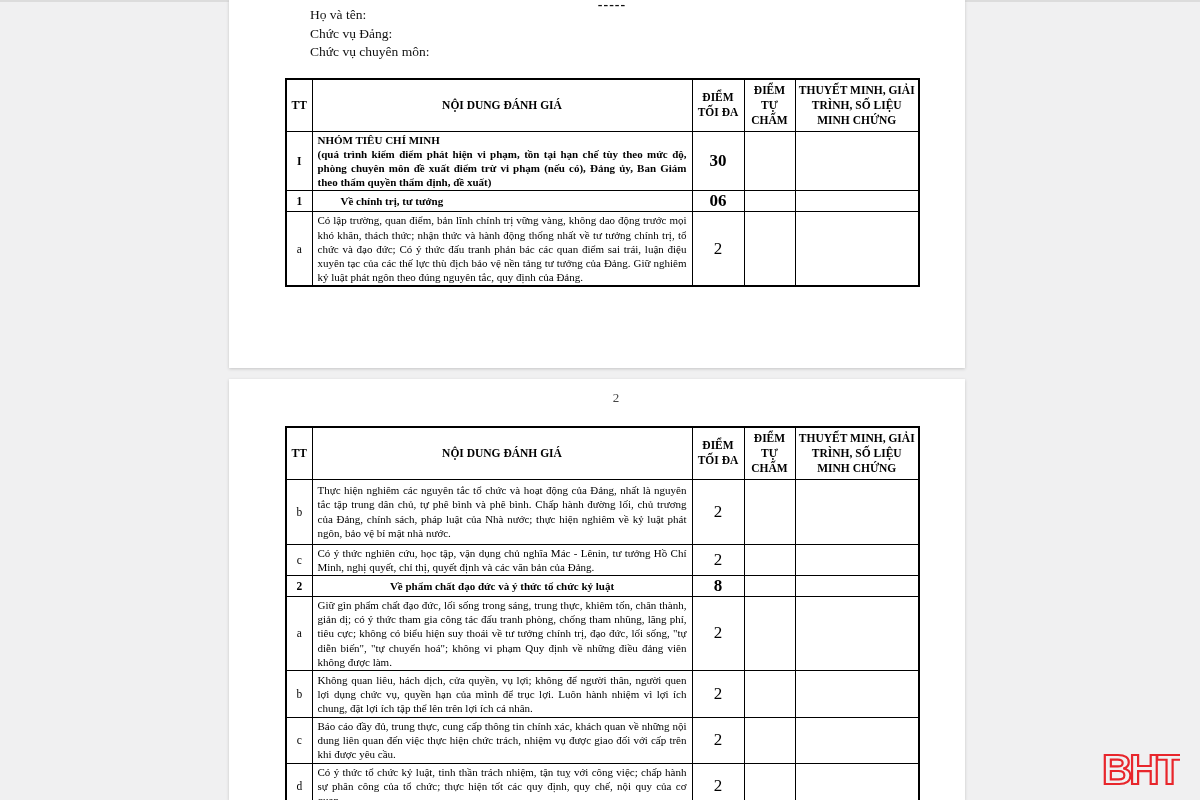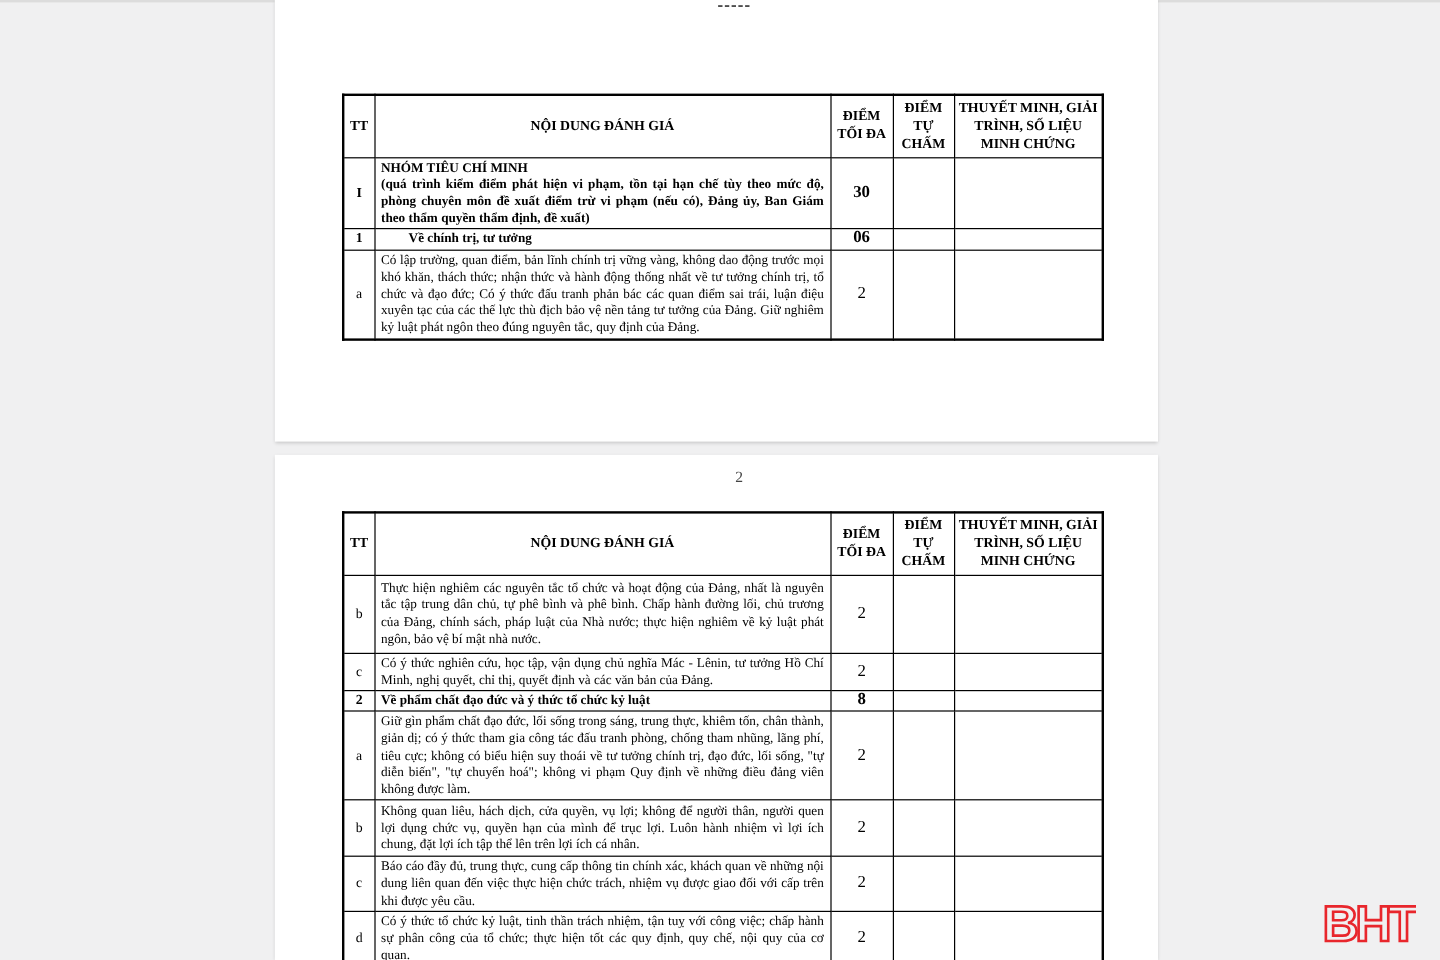--- a/index.html
+++ b/index.html
@@ -63,40 +63,45 @@
   }
   td.tt-cell {
     text-align: center; vertical-align: middle;
     font-size: 11.5px; font-weight: bold;
   }
   td.content-cell {
     vertical-align: middle; text-align: justify;
     font-size: 11px; line-height: 14.2px; padding: 1px 5px;
   }
   td.score-cell {
-    text-align: center; vertical-align: middle; font-size: 14px;
+    text-align: center; vertical-align: middle; font-size: 17px;
   }
   td.blank-cell { background: #fff; }
   tr.bold-row td { font-weight: bold; }
   .block { display: block; }
 
   .watermark-logo {
     position: absolute; left: 1100px; top: 744px;
     width: 80px; height: 50px;
   }
 </style>
 </head>
 <body>
 
 <div class="top-edge-line"></div>
 <div class="text-remnant"></div>
 
 <div class="page page-1">
   <div class="separator-dashes">-----</div>
 
+  <div class="info-block">
+    <div class="info-line">Họ và tên:</div>
+    <div class="info-line">Chức vụ Đảng:</div>
+    <div class="info-line">Chức vụ chuyên môn:</div>
+  </div>
 
   <table class="eval-table">
     <colgroup>
       <col style="width:26px">
         <col style="width:380px">
         <col style="width:52px">
         <col style="width:51px">
         <col style="width:124px">
     </colgroup>
     <tbody>
@@ -163,21 +168,21 @@
     </tr>
     <tr style="height:27px">
       <td class="tt-cell" style="font-weight:normal;">c</td>
       <td class="content-cell">Có ý thức nghiên cứu, học tập, vận dụng chủ nghĩa Mác - Lênin, tư tưởng Hồ Chí Minh, nghị quyết, chỉ thị, quyết định và các văn bản của Đảng.</td>
       <td class="score-cell">2</td>
       <td class="blank-cell"></td>
       <td class="blank-cell"></td>
     </tr>
     <tr style="height:17px" class="bold-row">
       <td class="tt-cell">2</td>
-      <td class="content-cell" style="text-align:left;">Về phẩm chất đạo đức và ý thức tổ chức kỷ luật</td>
+      <td class="content-cell" style="text-align:center;">Về phẩm chất đạo đức và ý thức tổ chức kỷ luật</td>
       <td class="score-cell">8</td>
       <td class="blank-cell"></td>
       <td class="blank-cell"></td>
     </tr>
     <tr style="height:63px">
       <td class="tt-cell" style="font-weight:normal;">a</td>
       <td class="content-cell">Giữ gìn phẩm chất đạo đức, lối sống trong sáng, trung thực, khiêm tốn, chân thành, giản dị; có ý thức tham gia công tác đấu tranh phòng, chống tham nhũng, lãng phí, tiêu cực; không có biểu hiện suy thoái về tư tưởng chính trị, đạo đức, lối sống, "tự diễn biến", "tự chuyển hoá"; không vi phạm Quy định về những điều đảng viên không được làm.</td>
       <td class="score-cell">2</td>
       <td class="blank-cell"></td>
       <td class="blank-cell"></td>

